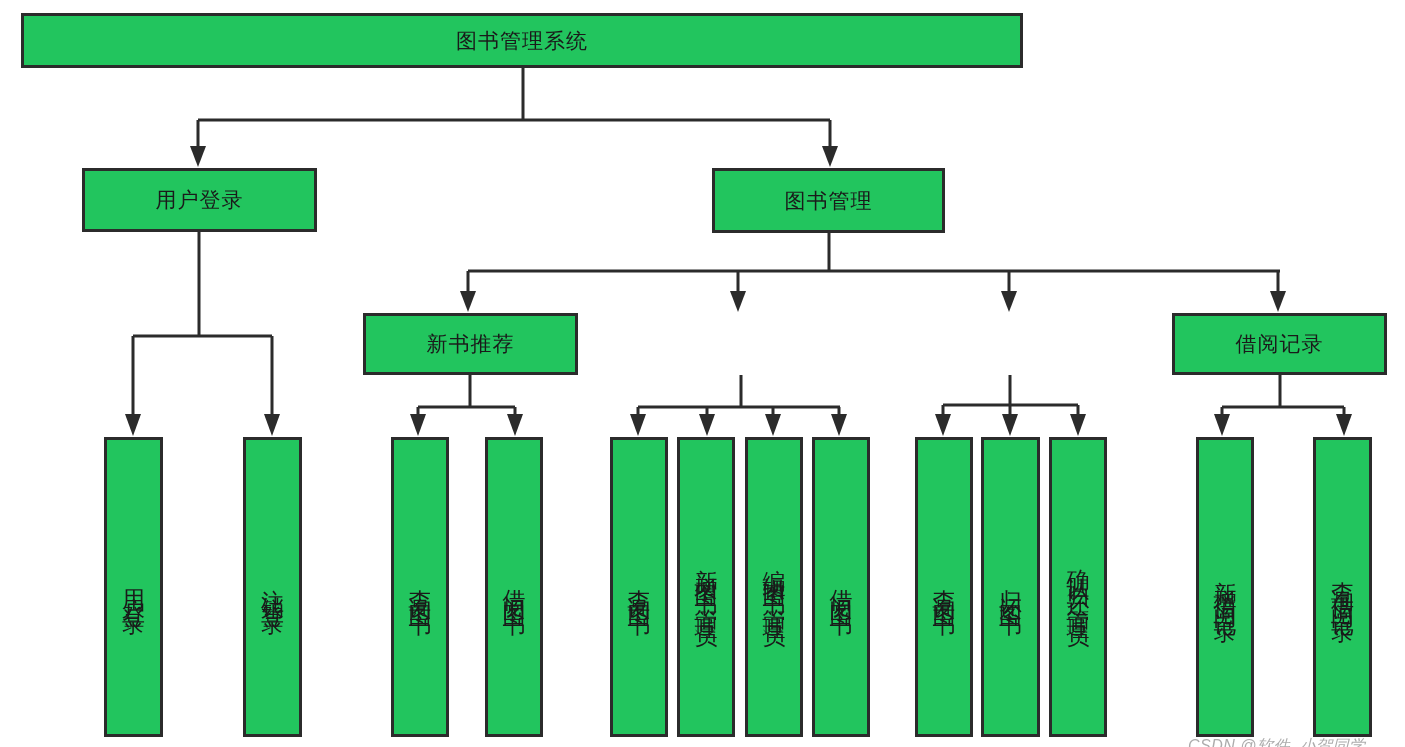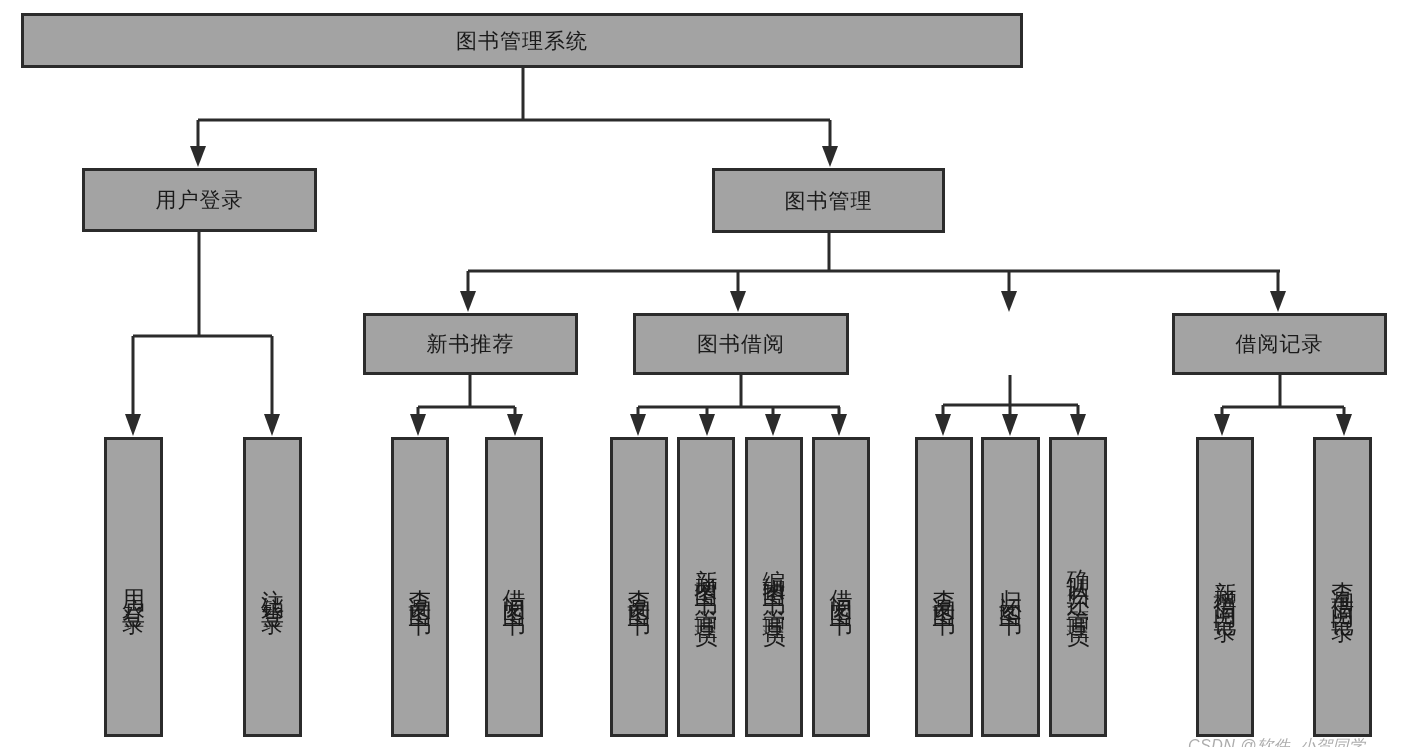--- a/index.html
+++ b/index.html
@@ -10,21 +10,21 @@
     background: #ffffff;
     font-family: "Liberation Sans", "DejaVu Sans", sans-serif;
     color: #1a1a1a;
     overflow: hidden;
   }
   #wires { position: absolute; left: 0; top: 0; width: 1405px; height: 747px; }
   .box {
     position: absolute;
     box-sizing: border-box;
     border: 3px solid #2b2b2b;
-    background: #a3a3a3;
+    background: #22c55e;
     display: flex;
     align-items: center;
     justify-content: center;
     text-align: center;
     color: #1a1a1a;
   }
   .h { font-size: 21px; letter-spacing: 1px; white-space: nowrap; }
   .v {
     writing-mode: vertical-rl;
     text-orientation: mixed;
@@ -90,21 +90,20 @@
       <polygon points="1336,414 1352,414 1344,436"></polygon>
     </g>
   </svg>
 
   <div class="box h root-box" style="left:21px; top:13px; width:1002px; height:55px;">图书管理系统</div>
 
   <div class="box h" style="left:82px; top:168px; width:235px; height:64px;">用户登录</div>
   <div class="box h" style="left:363px; top:313px; width:215px; height:62px;">新书推荐</div>
 
   <div class="box h" style="left:712px; top:168px; width:233px; height:65px;">图书管理</div>
-  <div class="box h" style="left:633px; top:313px; width:216px; height:62px;">图书借阅</div>
   <div class="box h" style="left:1172px; top:313px; width:215px; height:62px;">借阅记录</div>
 
   <div class="box v lvl3" style="left:104px; width:59px;">用户登录</div>
   <div class="box v lvl3" style="left:243px; width:59px;">注销登录</div>
 
   <div class="box v lvl3" style="left:391px; width:58px;">查询图书</div>
   <div class="box v lvl3" style="left:485px; width:58px;">借阅图书</div>
 
   <div class="box v lvl3" style="left:610px; width:58px;">查询图书</div>
   <div class="box v lvl3" style="left:677px; width:58px;">新增图书（管理员）</div>

